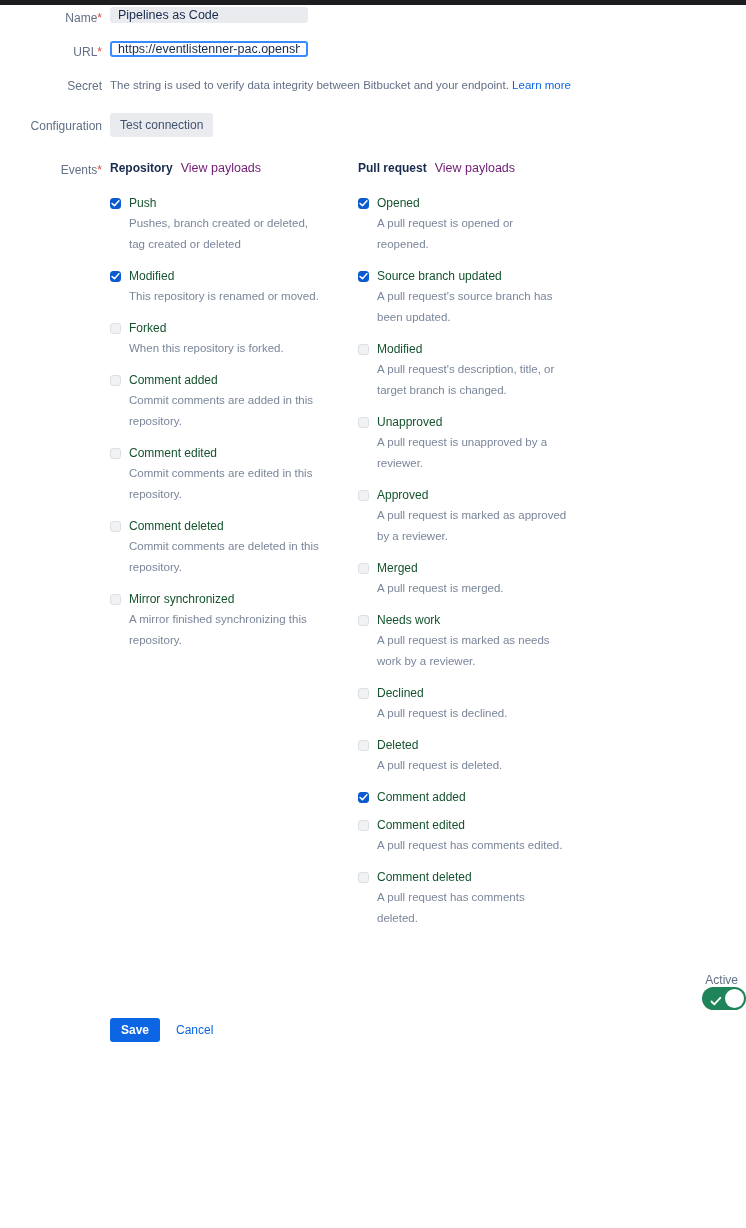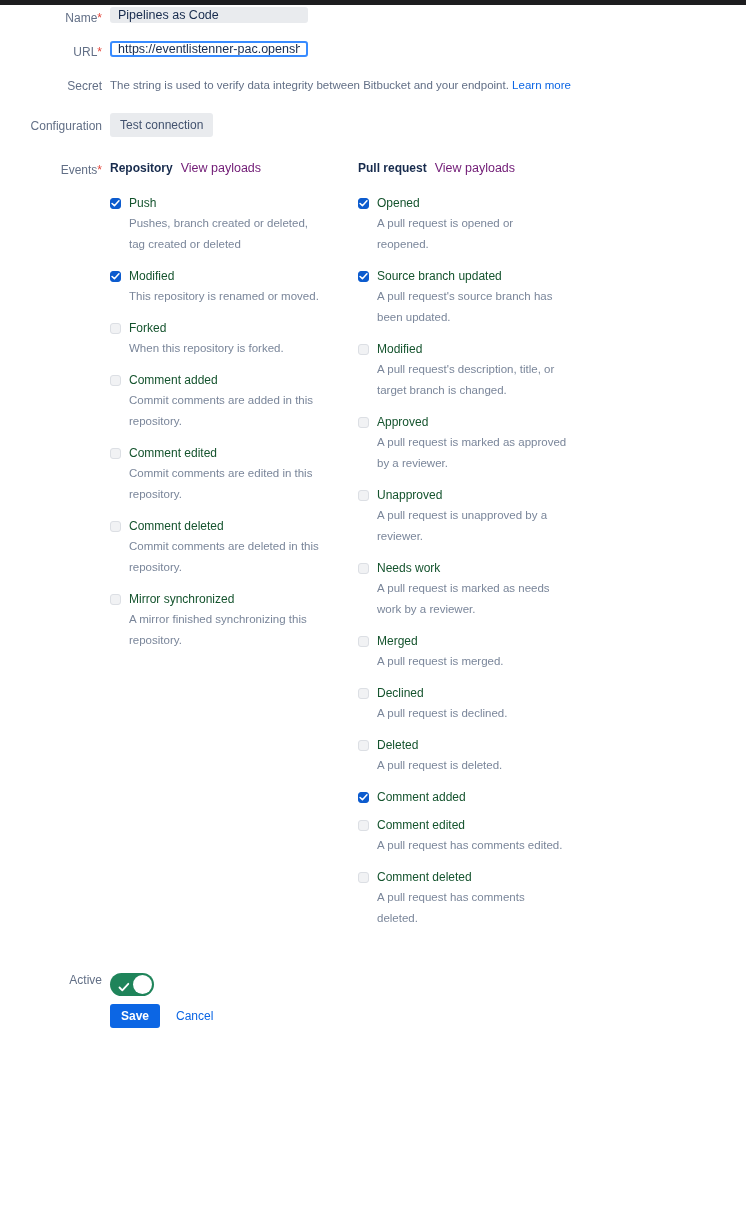--- a/index.html
+++ b/index.html
@@ -172,22 +172,23 @@
     color: #7A869A;
     line-height: 21px;
     margin-left: 19px;
     margin-top: 3px;
     max-width: 190px;
   }
 
   
   .active-row {
     display: flex;
-    align-items: flex-start;
+    align-items: flex-end;
     margin-top: 30px;
+    flex-direction: column;
   }
   .active-label {
     width: 110px;
     min-width: 110px;
     text-align: right;
     padding-right: 8px;
     box-sizing: border-box;
     font-size: 12px;
     color: #626F86;
   }
@@ -379,44 +380,44 @@
           <div class="evt">
             <div class="evt-top">
               <span class="cb off"></span>
               <span class="evt-name">Modified</span>
             </div>
             <div class="evt-desc">A pull request's description, title, or target branch is changed.</div>
           </div>
           <div class="evt">
             <div class="evt-top">
               <span class="cb off"></span>
+              <span class="evt-name">Unapproved</span>
+            </div>
+            <div class="evt-desc">A pull request is unapproved by a reviewer.</div>
+          </div>
+          <div class="evt">
+            <div class="evt-top">
+              <span class="cb off"></span>
               <span class="evt-name">Approved</span>
             </div>
             <div class="evt-desc">A pull request is marked as approved by a reviewer.</div>
           </div>
           <div class="evt">
             <div class="evt-top">
               <span class="cb off"></span>
-              <span class="evt-name">Unapproved</span>
-            </div>
-            <div class="evt-desc">A pull request is unapproved by a reviewer.</div>
+              <span class="evt-name">Merged</span>
+            </div>
+            <div class="evt-desc">A pull request is merged.</div>
           </div>
           <div class="evt">
             <div class="evt-top">
               <span class="cb off"></span>
               <span class="evt-name">Needs work</span>
             </div>
             <div class="evt-desc">A pull request is marked as needs work by a reviewer.</div>
-          </div>
-          <div class="evt">
-            <div class="evt-top">
-              <span class="cb off"></span>
-              <span class="evt-name">Merged</span>
-            </div>
-            <div class="evt-desc">A pull request is merged.</div>
           </div>
           <div class="evt">
             <div class="evt-top">
               <span class="cb off"></span>
               <span class="evt-name">Declined</span>
             </div>
             <div class="evt-desc">A pull request is declined.</div>
           </div>
           <div class="evt">
             <div class="evt-top">

